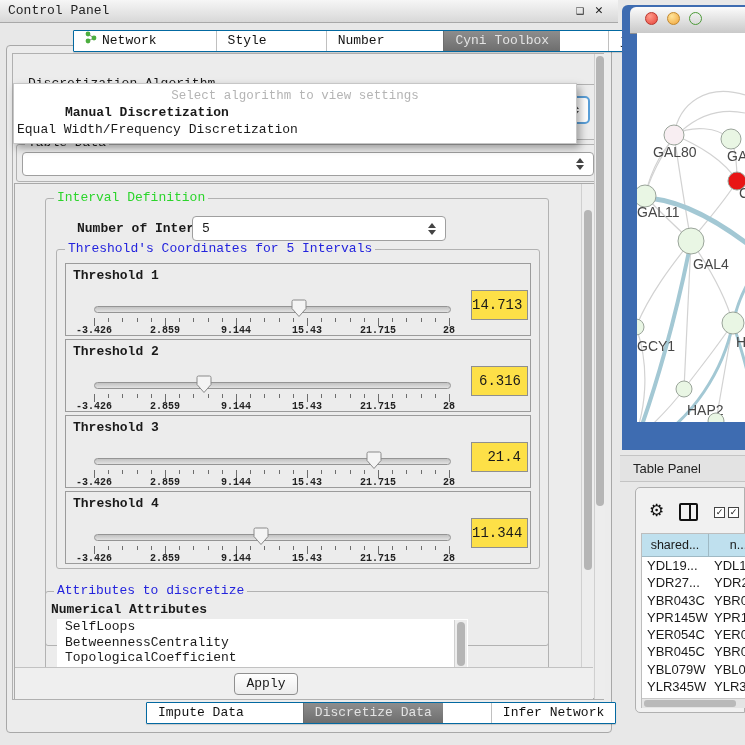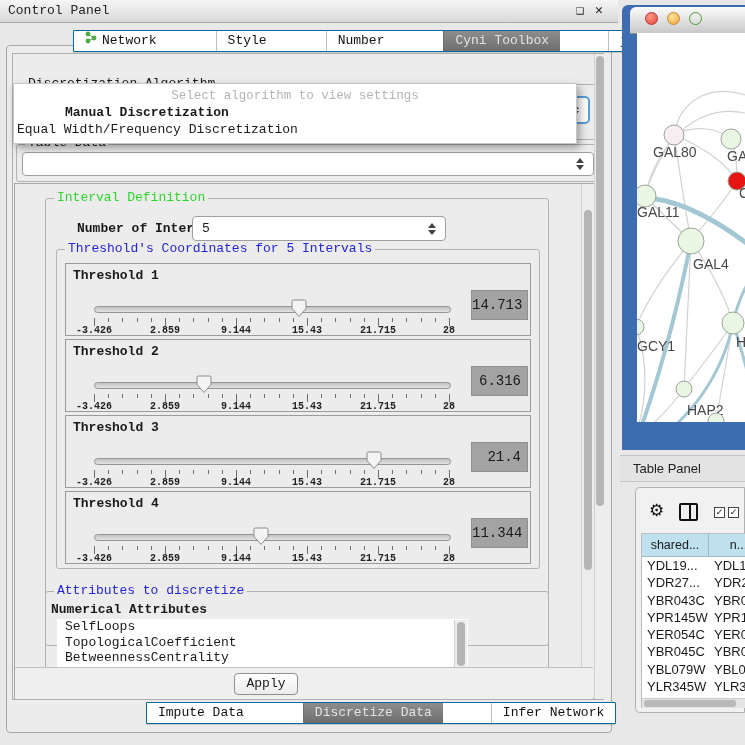--- a/index.html
+++ b/index.html
@@ -29,21 +29,21 @@
   .spin{position:absolute;right:9px;top:50%;transform:translateY(-50%);width:8px;height:12px;}
   .spin:before,.spin:after{content:"";position:absolute;left:0;border-left:4px solid transparent;border-right:4px solid transparent;}
   .spin:before{top:0;border-bottom:5px solid #444;}
   .spin:after{bottom:0;border-top:5px solid #444;}
   
   .thr-box{position:absolute;border:1px solid #9b9b9b;background:#ececec;box-sizing:border-box;}
   .thr-label{position:absolute;left:7px;top:4px;font-weight:bold;font-size:13px;}
   .track{position:absolute;height:5px;border:1px solid #949494;border-radius:4px;background:linear-gradient(#c2c2c2,#e2e2e2);}
   .tick{position:absolute;width:1px;background:#6d6d6d;}
   .ticklabel{position:absolute;transform:translateX(-50%);font-size:10px;font-weight:bold;color:#222;white-space:nowrap;}
-  .valuebox{position:absolute;background:#a3a3a3;border:1px solid #8f8f8f;font-size:14px;text-align:right;padding-right:6px;box-sizing:border-box;}
+  .valuebox{position:absolute;background:#fde047;border:1px solid #8f8f8f;font-size:14px;text-align:right;padding-right:6px;box-sizing:border-box;}
   
   #attr-list{background:#fff;overflow:hidden;}
   .attr-item{font-size:13px;line-height:15.5px;padding-left:8px;white-space:nowrap;}
   .vscroll{background:#ededed;border-left:1px solid #d0d0d0;}
   .vthumb{position:absolute;background:#b5b5b5;border-radius:4px;}
   .btn{background:linear-gradient(#ffffff,#ececec);border:1px solid #8f8f8f;border-radius:4px;font-size:13px;text-align:center;}
   
   #algo-popup{left:13px;top:83px;width:562px;height:59px;background:#fff;border:1px solid #c6c6c6;box-shadow:3px 4px 8px rgba(0,0,0,.35);z-index:50;}
   .popup-hint{position:absolute;width:100%;text-align:center;top:5px;font-size:12.5px;color:#b4b4b4;}
   .popup-item{position:absolute;left:3px;font-size:13px;white-space:nowrap;}
@@ -293,22 +293,22 @@
             </div>
           </div>
       </div>
     </div>
 
     <div class="abs groupbox" style="left:30px;top:407px;width:504px;height:106px;">
       <span class="grouplabel blue">Attributes to discretize</span>
       <div class="abs" style="left:5px;top:10px;font-weight:bold;font-size:13px;">Numerical Attributes</div>
       <div id="attr-list" class="abs" style="left:11px;top:27px;width:411px;height:50px;">
           <div class="attr-item">SelfLoops</div>
+          <div class="attr-item">BetweennessCentrality</div>
           <div class="attr-item">TopologicalCoefficient</div>
-          <div class="attr-item">BetweennessCentrality</div>
         </div>
       <div class="abs vscroll" style="left:408px;top:28px;width:12px;height:48px;">
         <div class="vthumb" style="left:2px;top:2px;width:8px;height:44px;"></div>
       </div>
     </div>
 
     <div class="abs vscroll" style="left:566px;top:0px;width:12px;height:514px;">
       <div class="vthumb" style="left:2px;top:26px;width:8px;height:360px;"></div>
     </div>
 

